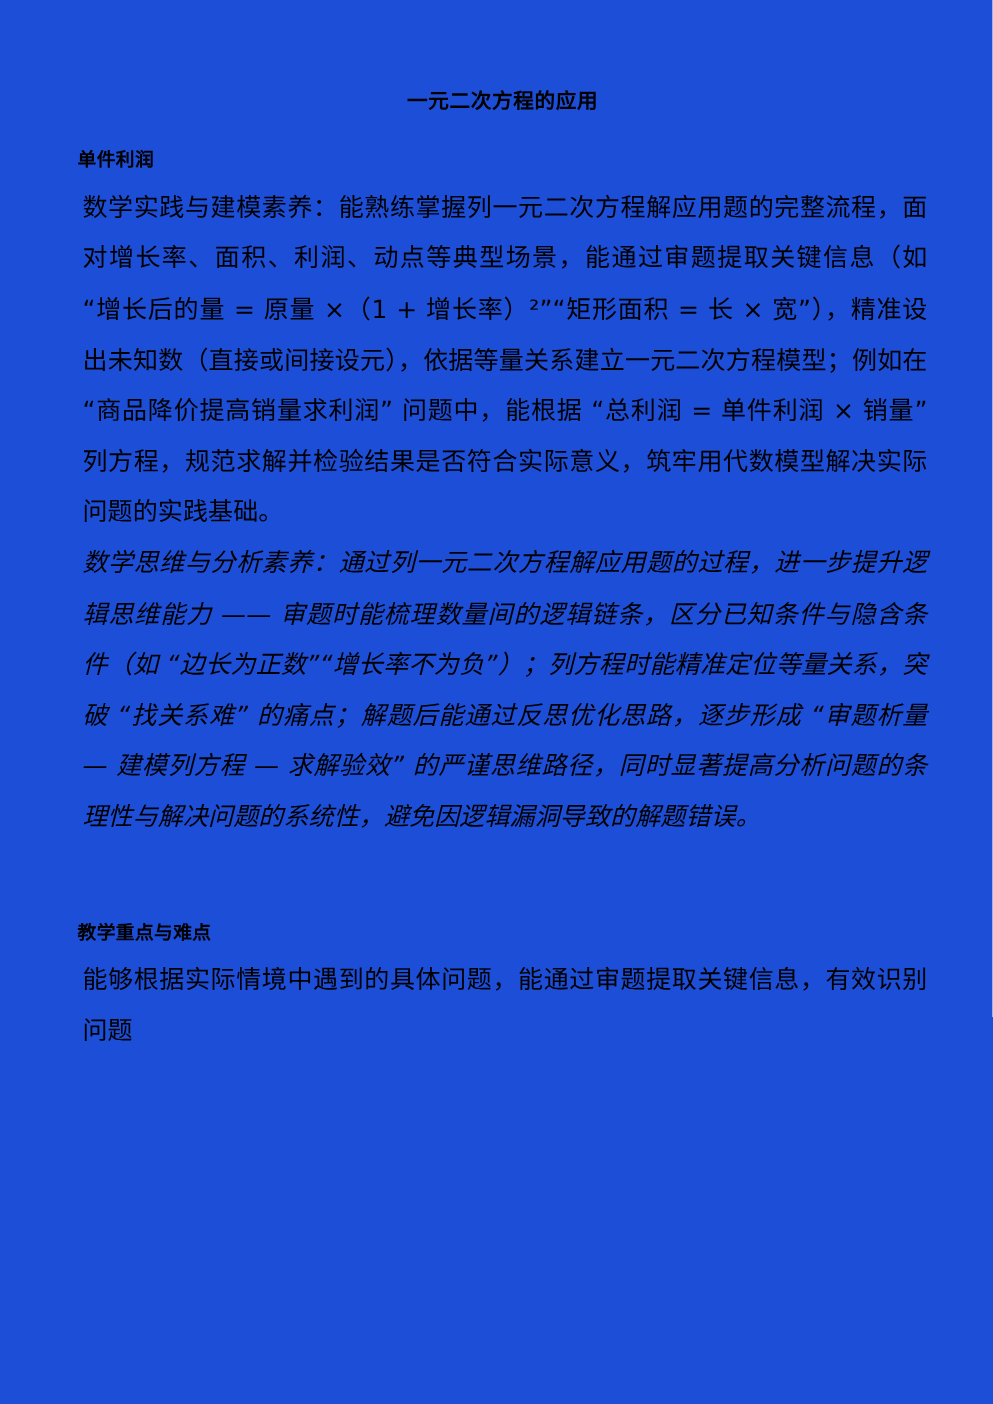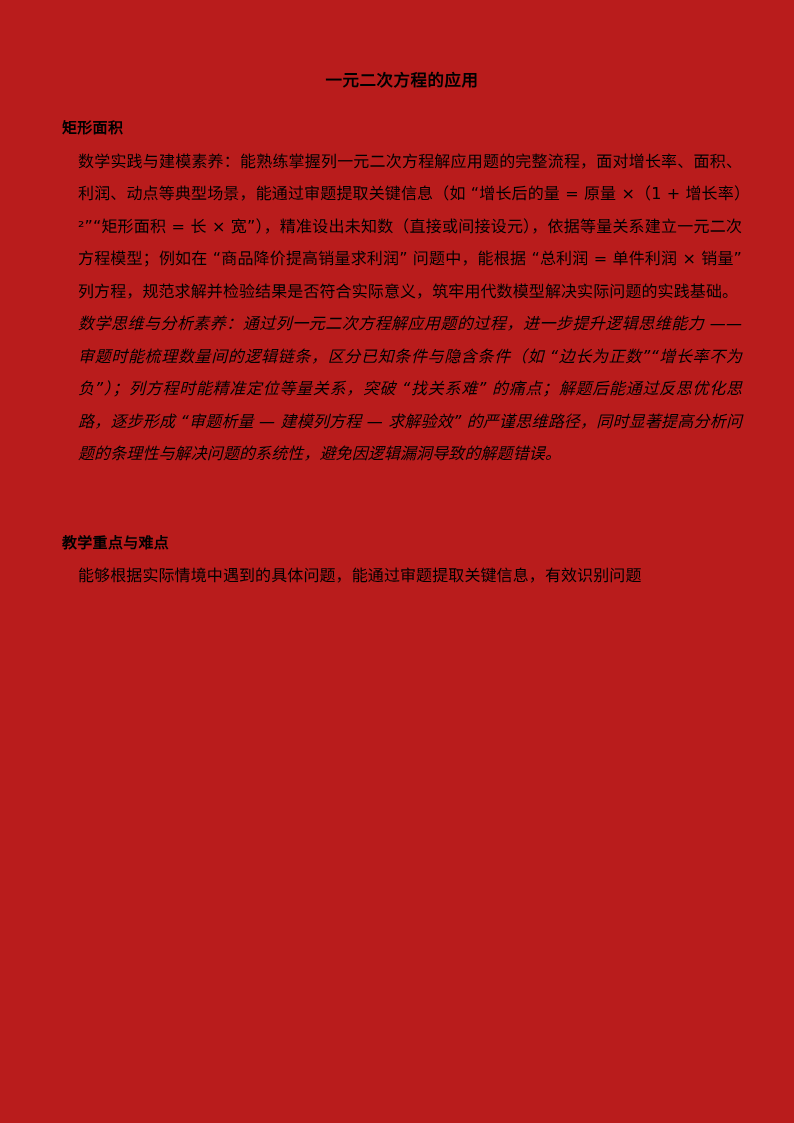--- a/index.html
+++ b/index.html
@@ -9,21 +9,21 @@
     background: #ffffff;
   }
   body {
     font-family: "DejaVu Sans", "Liberation Sans", sans-serif;
     color: #000000;
   }
   .page {
     position: relative;
     width: 794px;
     height: 1123px;
-    background: #b91c1c;
+    background: #1d4ed8;
     box-sizing: border-box;
     padding: 62px 52px 0 62px;
     overflow: hidden;
   }
   .doc-title {
     text-align: center;
     font-size: 16.5px;
     font-weight: bold;
     letter-spacing: 0.5px;
     margin: 6px 0 0 0;
@@ -34,44 +34,44 @@
     font-size: 15px;
     font-weight: bold;
     margin: 22px 0 4px 0;
     line-height: 1.7;
     letter-spacing: 0.3px;
   }
   .section-heading.tight {
     margin-top: 26px;
   }
   .body-par {
-    font-size: 16px;
+    font-size: 20px;
     line-height: 2.03;
     text-align: justify;
     text-justify: inter-ideograph;
-    margin: 0 0 0 16px;
+    margin: 0 0 0 4px;
     letter-spacing: 0.1px;
     text-indent: 0;
   }
   .body-par + .body-par {
     margin-top: 0px;
     font-style: italic;
   }
   .gap-block {
     height: 34px;
   }
 </style>
 </head>
 <body>
 
 <div class="page">
 
   <h1 class="doc-title">一元二次方程的应用</h1>
 
-  <h2 class="section-heading">矩形面积</h2>
+  <h2 class="section-heading">单件利润</h2>
 
   <p class="body-par"><span>数学实践与建模素养：</span><span>能熟练掌握列一元二次方程解应用题的完整流程，面对增长率、面积、利润、动点等典型场景，能通过审题提取关键信息（如 “增长后的量 = 原量 ×（1 + 增长率）²”“矩形面积 = 长 × 宽”），精准设出未知数（直接或间接设元），依据等量关系建立一元二次方程模型；例如在 “商品降价提高销量求利润” 问题中，能根据 “总利润 = 单件利润 × 销量” 列方程，规范求解并检验结果是否符合实际意义，筑牢用代数模型解决实际问题的实践基础。</span></p>
 
   <p class="body-par"><span>数学思维与分析素养：</span><span>通过列一元二次方程解应用题的过程，进一步提升逻辑思维能力 —— 审题时能梳理数量间的逻辑链条，区分已知条件与隐含条件（如 “边长为正数”“增长率不为负”）；列方程时能精准定位等量关系，突破 “找关系难” 的痛点；解题后能通过反思优化思路，逐步形成 “审题析量 — 建模列方程 — 求解验效” 的严谨思维路径，同时显著提高分析问题的条理性与解决问题的系统性，避免因逻辑漏洞导致的解题错误。</span></p>
 
 
   <div class="gap-block"></div>
 
   <h2 class="section-heading tight">教学重点与难点</h2>
 

